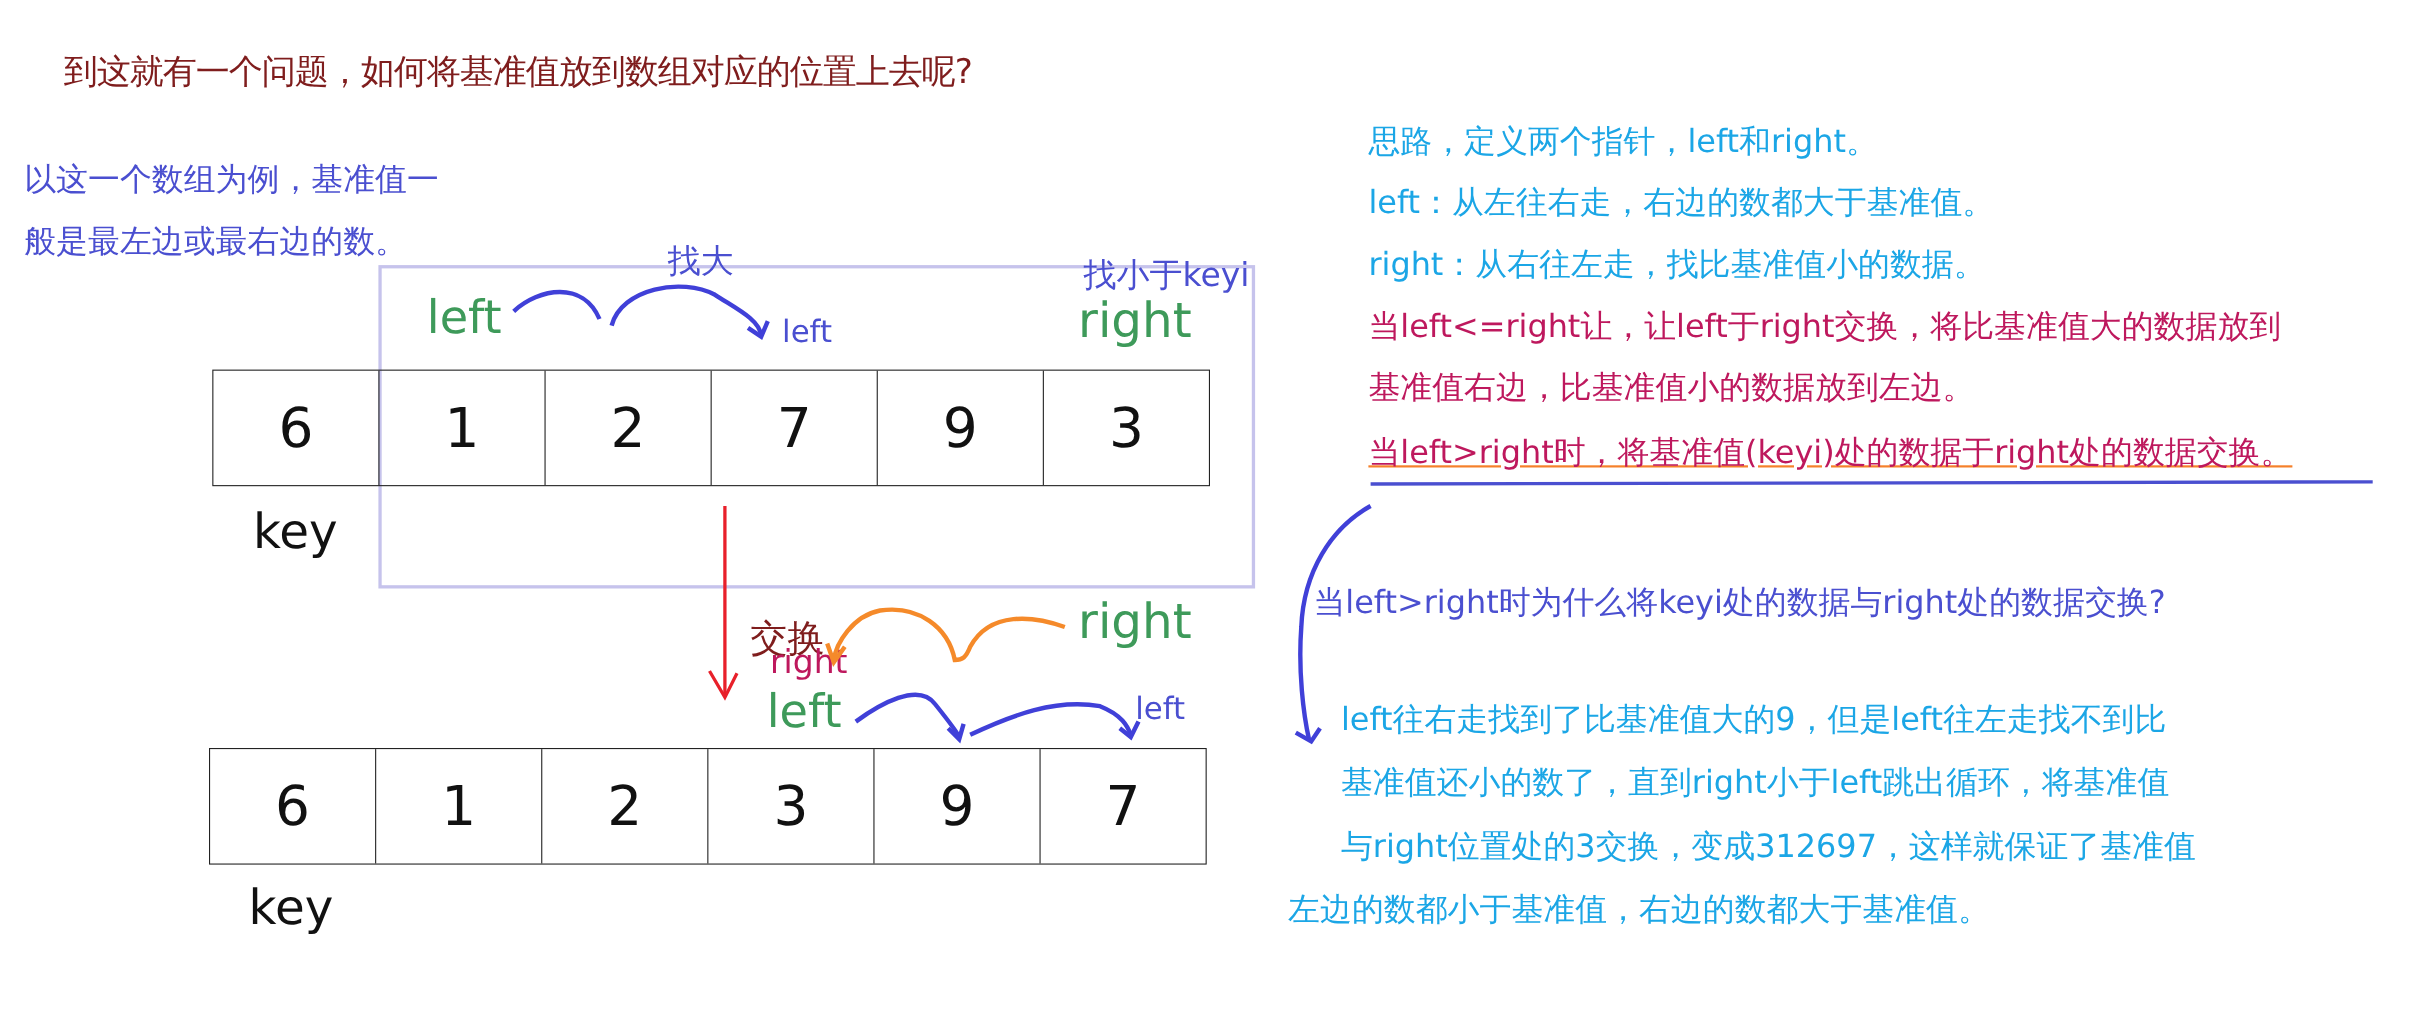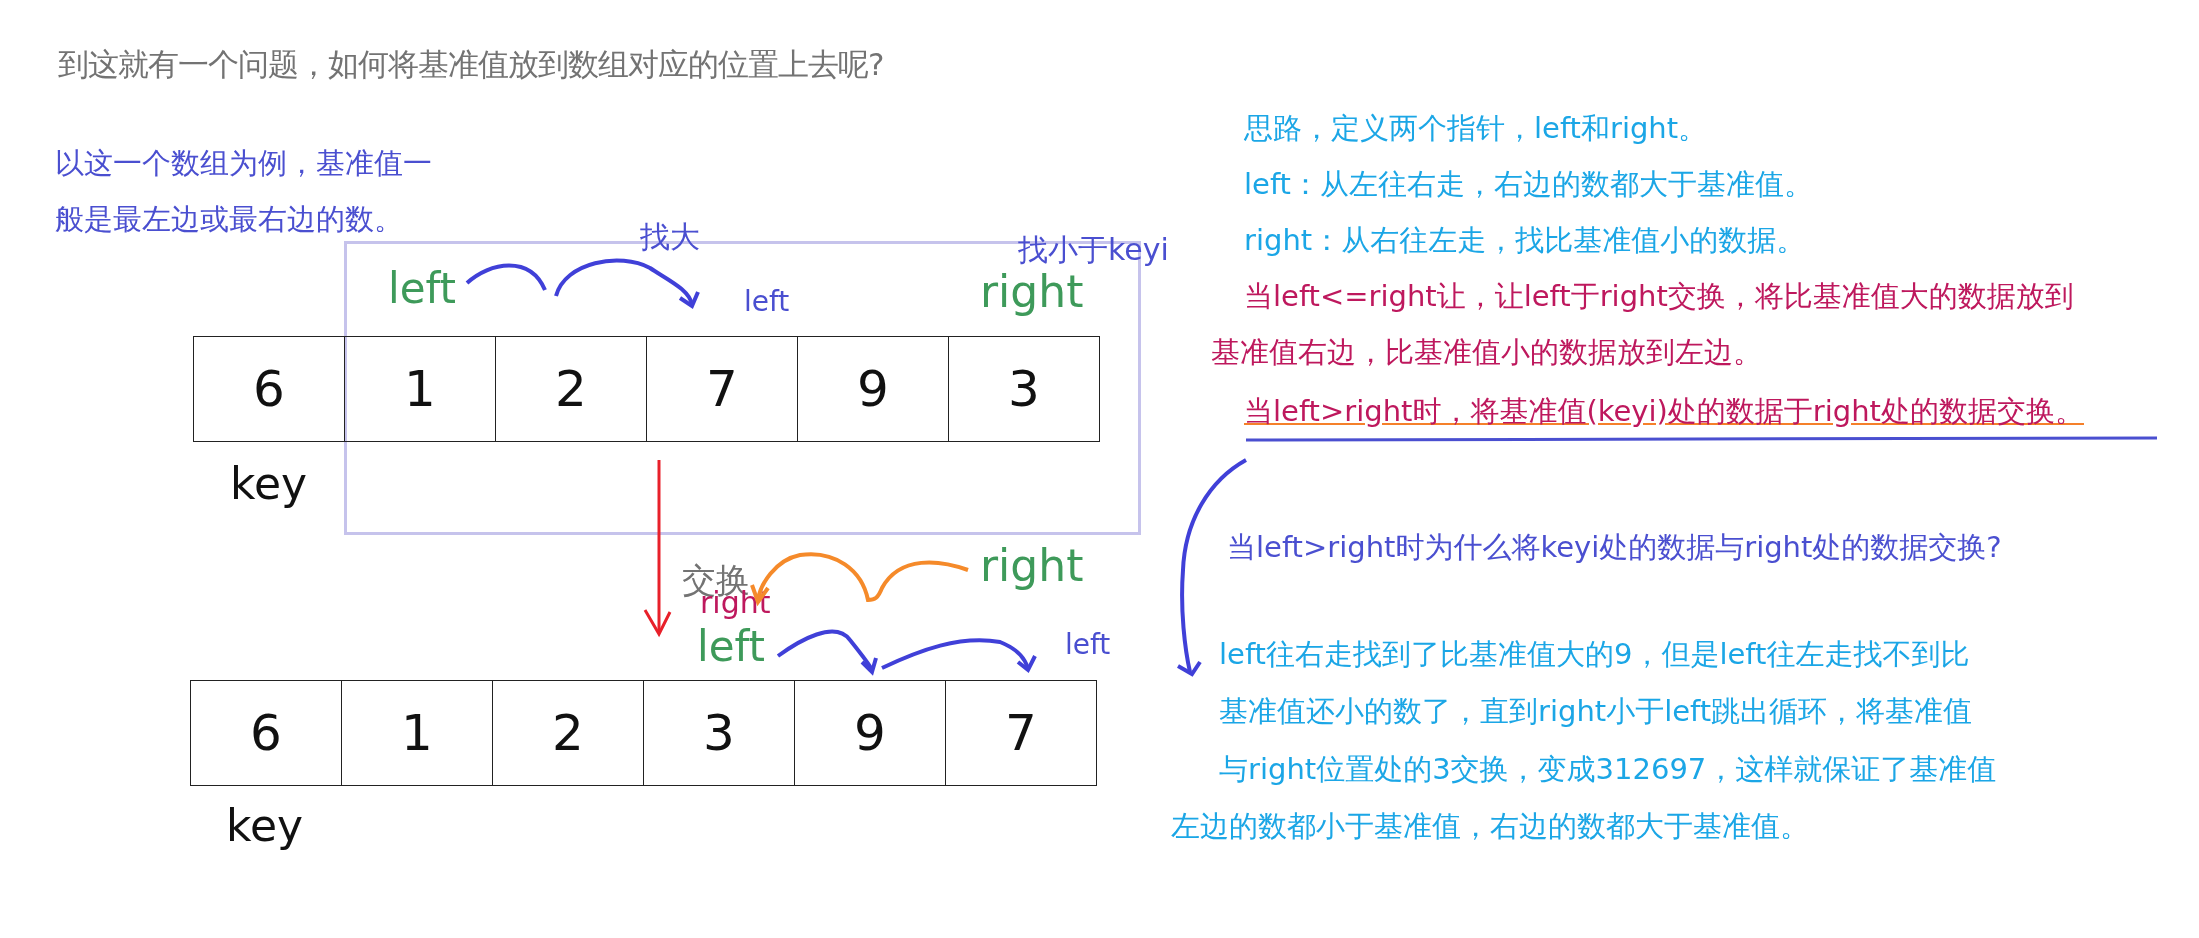--- a/index.html
+++ b/index.html
@@ -1,19 +1,19 @@
 <!DOCTYPE html>
 <html><head>
 <meta charset="utf-8">
 <style>
   html,body{margin:0;padding:0;background:#ffffff;}
   body{width:2199px;height:938px;position:relative;overflow:hidden;font-family:"DejaVu Sans","Liberation Sans",sans-serif;}
   .abs{position:absolute;white-space:nowrap;}
-  .red{color:#737373;text-align:right;}
-  .purple{color:#4a4fd0;margin-left:33px;}
+  .red{color:#7f1d1d;text-align:right;}
+  .purple{color:#4a4fd0;}
   .cyan{color:#1ba6e6;}
   .orange{color:#be185d;}
   .green{color:#3e9a5a;}
   .title{font-size:31px;letter-spacing:-1px;}
   .intro{font-size:29px;}
   .note{font-size:29px;}
   .arr{position:absolute;display:flex;border:1.5px solid #222;}
   .cell{width:150px;height:104px;border-right:1.5px solid #222;display:flex;align-items:center;justify-content:center;font-size:50px;color:#111;font-family:"DejaVu Sans","Liberation Sans",sans-serif;}
   .cell:last-child{border-right:none;}
   .key{font-size:44px;color:#111;}
@@ -61,21 +61,21 @@
   <div class="cell">3</div>
   <div class="cell">9</div>
   <div class="cell">7</div>
 </div>
 <div class="abs key" style="left:226px;top:800px;">key</div>
 
 <div class="abs cyan note" style="left:1244px;top:109px;">思路，定义两个指针，left和right。</div>
 <div class="abs cyan note" style="left:1244px;top:165px;">left：从左往右走，右边的数都大于基准值。</div>
 <div class="abs cyan note" style="left:1244px;top:221px;">right：从右往左走，找比基准值小的数据。</div>
 <div class="abs orange note" style="left:1244px;top:277px;">当left&lt;=right让，让left于right交换，将比基准值大的数据放到</div>
-<div class="abs orange note" style="left:1211px;top:333px;text-align:right;">基准值右边，比基准值小的数据放到左边。</div>
+<div class="abs orange note" style="left:1244px;top:333px;text-align:right;">基准值右边，比基准值小的数据放到左边。</div>
 <div class="abs orange note ul" style="left:1244px;top:392px;">当left&gt;right时，将基准值(keyi)处的数据于right处的数据交换。</div>
 
 <div class="abs purple note" style="left:1194px;top:528px;">当left&gt;right时为什么将keyi处的数据与right处的数据交换?</div>
 
 <div class="abs cyan note" style="left:1219px;top:635px;">left往右走找到了比基准值大的9，但是left往左走找不到比</div>
 <div class="abs cyan note" style="left:1219px;top:692px;">基准值还小的数了，直到right小于left跳出循环，将基准值</div>
 <div class="abs cyan note" style="left:1219px;top:750px;">与right位置处的3交换，变成312697，这样就保证了基准值</div>
 <div class="abs cyan note" style="left:1171px;top:807px;">左边的数都小于基准值，右边的数都大于基准值。</div>
 
 <svg width="2199" height="938">

